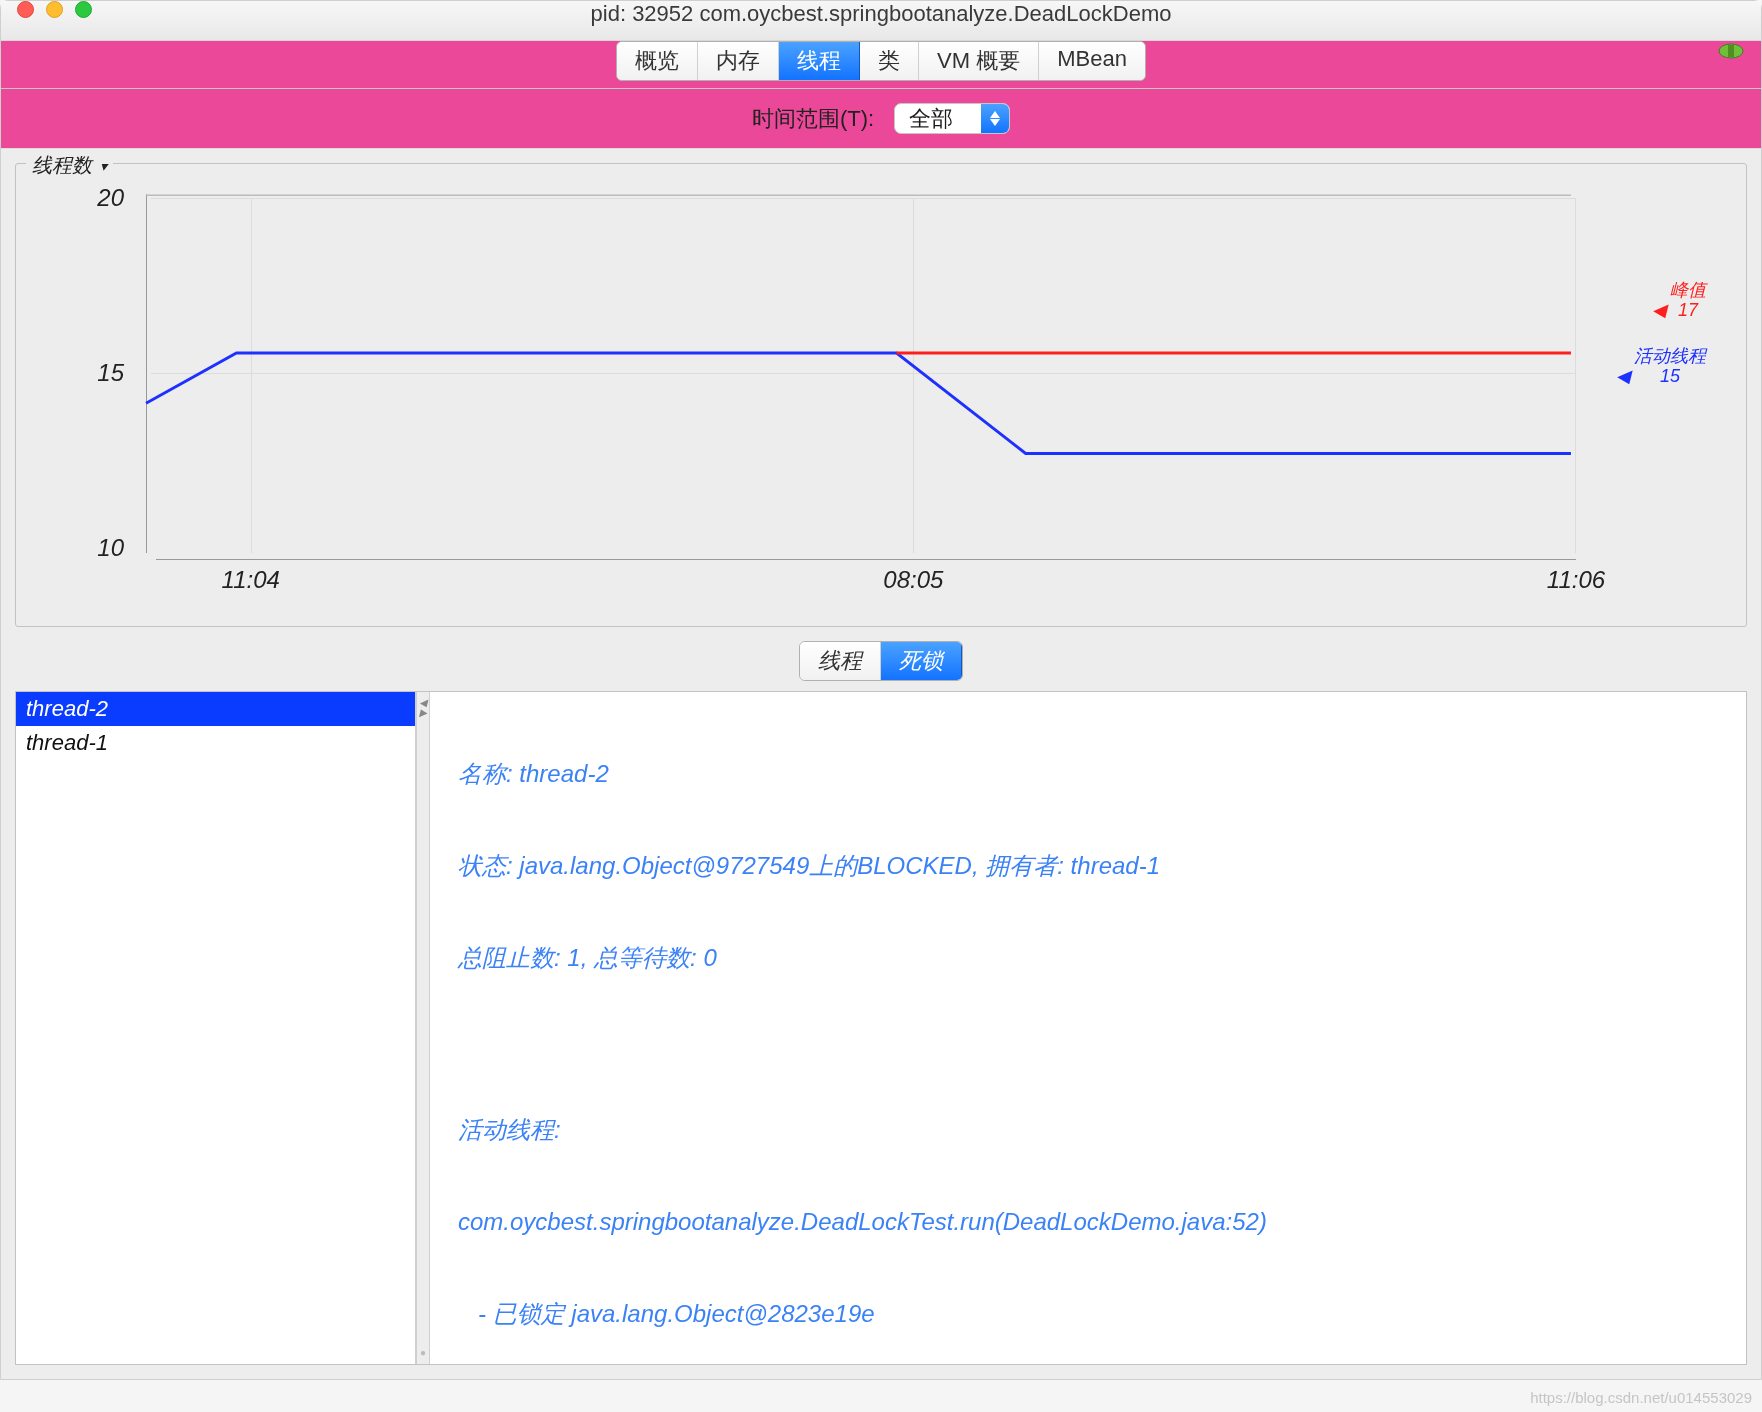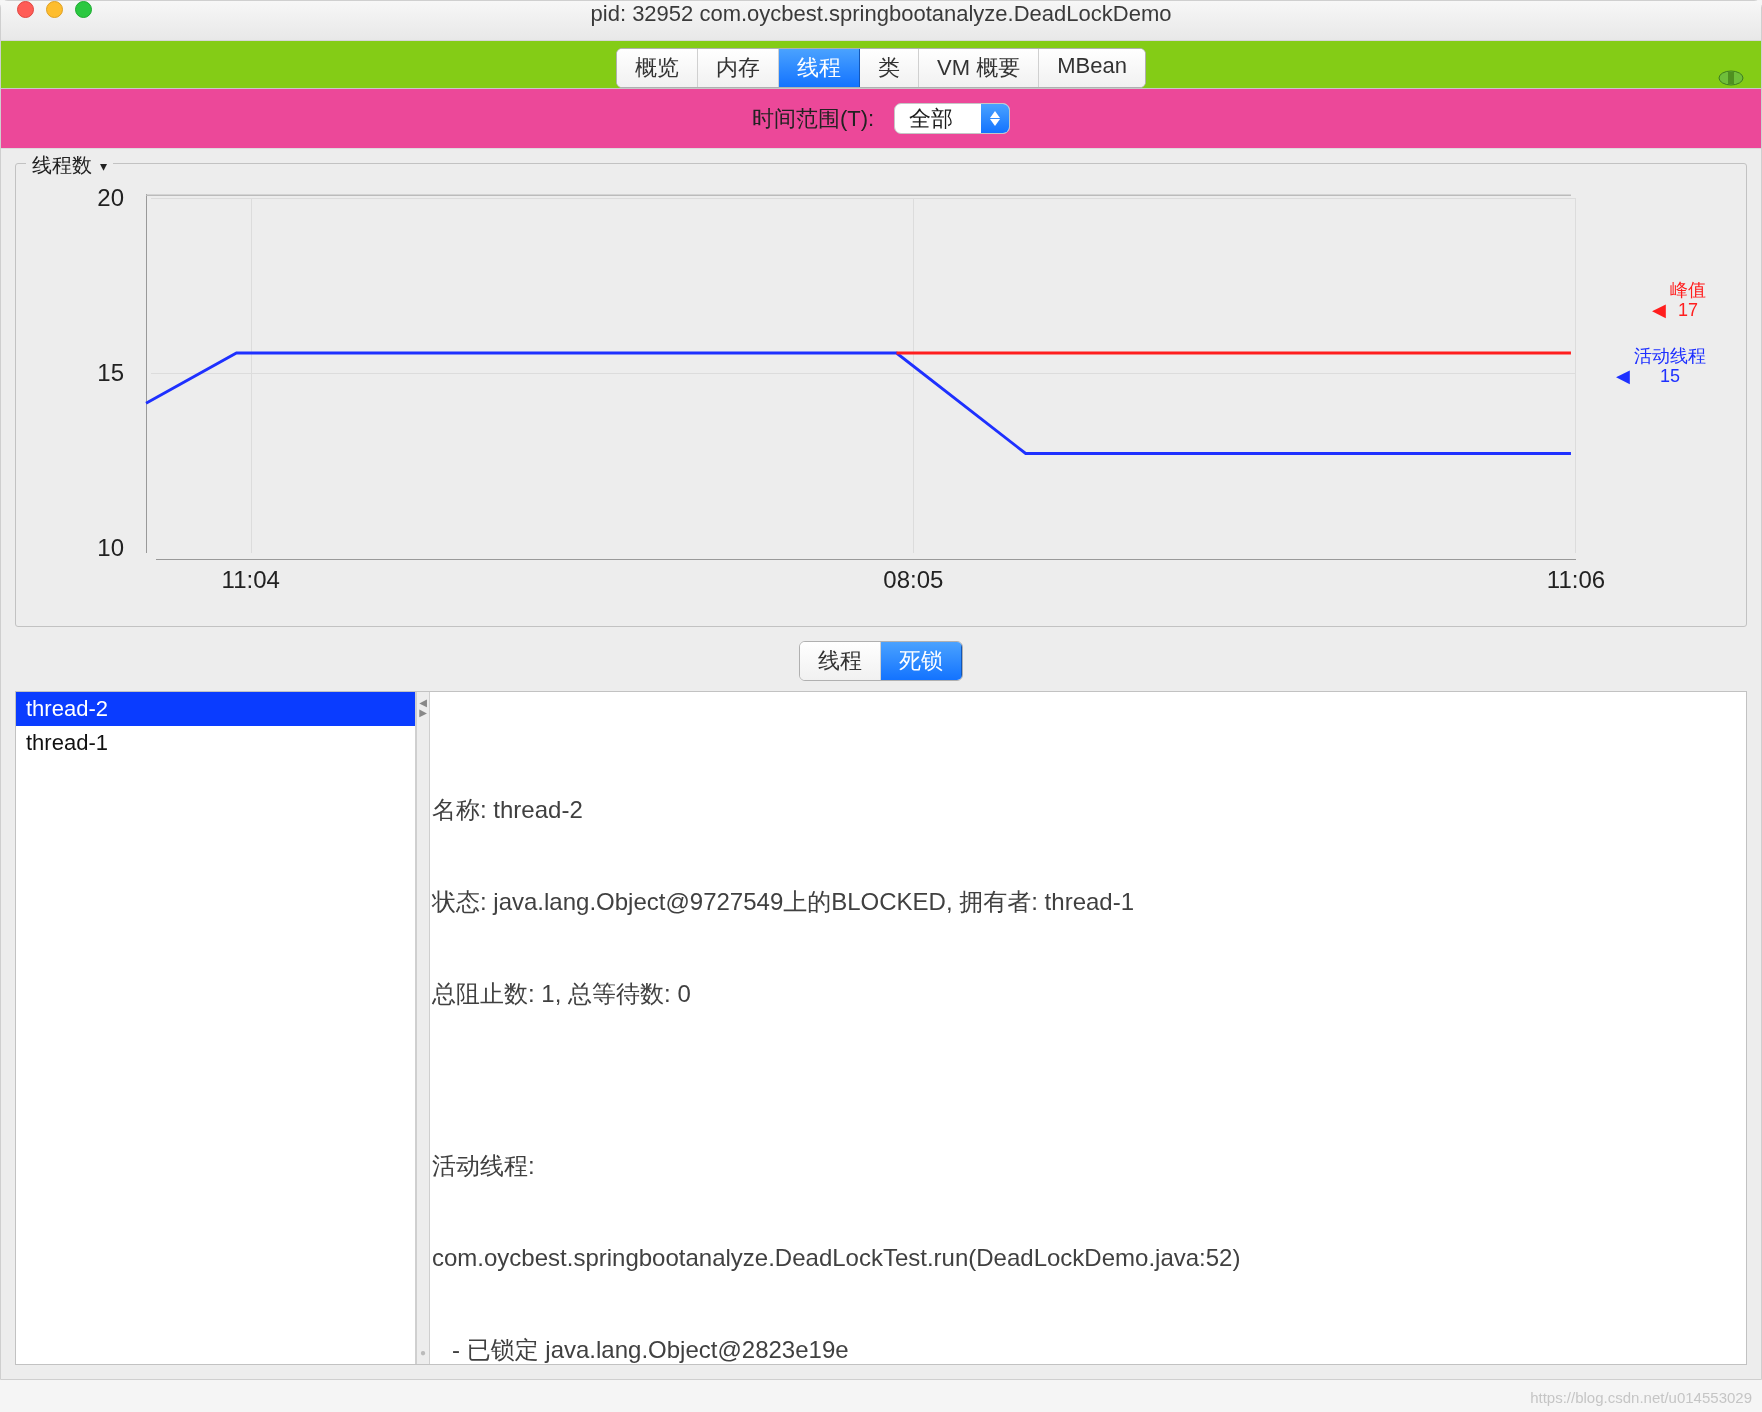--- a/index.html
+++ b/index.html
@@ -38,25 +38,25 @@
     .tl.green { background: #2bc840; border: 1px solid #1dab30; }
     .win-title {
       position: absolute;
       left: 0; right: 0;
       text-align: center;
       font-size: 22px;
       color: #3a3a3a;
       pointer-events: none;
     }
     .tabbar {
-      background: #84cc16;
+      background: #ec4899;
       border-bottom: 1px solid #c8c8c8;
       height: 48px;
       display: flex;
-      align-items: flex-end;
+      align-items: flex-start;
       justify-content: center;
       position: relative;
     }
     .tabgroup {
       display: flex;
       border: 1px solid #b0b0b0;
       border-radius: 6px;
       overflow: hidden;
       background: #fcfcfc;
     }
@@ -112,20 +112,21 @@
       gap: 1px;
     }
     .select-wrap .arrows svg { width: 10px; height: 7px; }
     .content {
       flex: 1;
       padding: 14px;
       display: flex;
       flex-direction: column;
       background: #ededed;
       overflow: hidden;
+      font-style: italic;
     }
     .chart-panel {
       border: 1px solid #c2c2c2;
       border-radius: 3px;
       background: #ededed;
       position: relative;
       padding: 10px 0 18px 0;
     }
     .legend-title {
       position: absolute;
@@ -245,26 +246,25 @@
       border-right: 1px solid #cfcfcf;
       display: flex;
       flex-direction: column;
       align-items: center;
       justify-content: flex-start;
       padding-top: 6px;
     }
     .splitter .tri { font-size: 10px; color: #888; line-height: 10px; }
     .detail {
       flex: 1;
-      padding: 8px 2px;
+      padding: 8px 28px;
       font-size: 24px;
-      color: #404040;
+      color: #3b82f6;
       white-space: pre-wrap;
       overflow: auto;
-      margin-top: 36px;
     }
     .detail div { line-height: 1.5; }
     .watermark {
       position: absolute;
       right: 10px;
       bottom: 6px;
       font-size: 15px;
       color: rgba(150,150,150,0.5);
     }
   </style>

